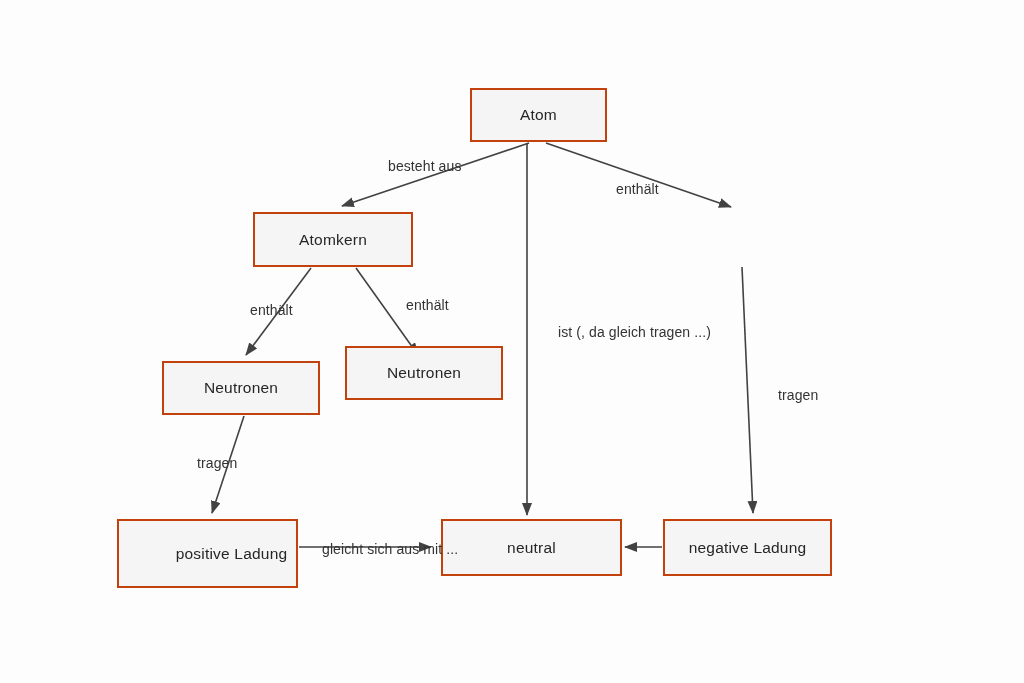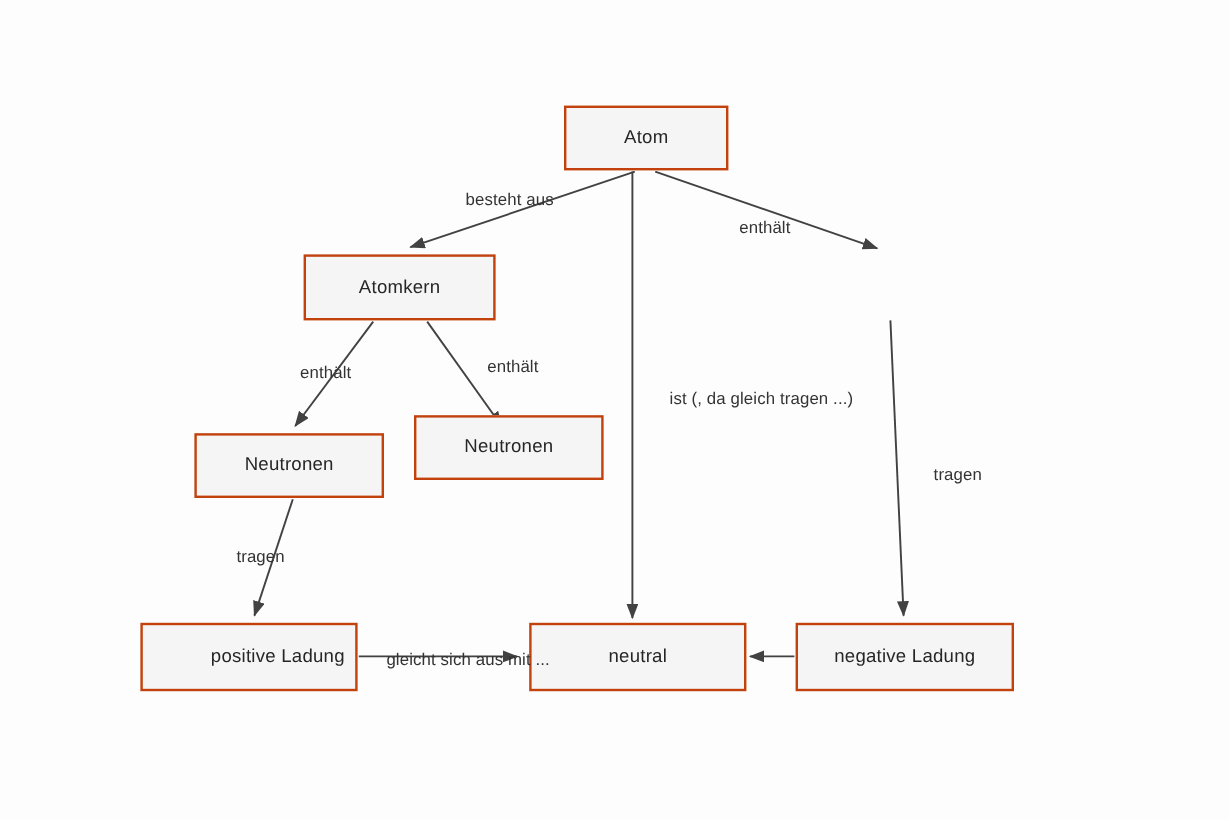--- a/index.html
+++ b/index.html
@@ -38,23 +38,23 @@
     white-space: nowrap;
     letter-spacing: 0.1px;
     margin-left: 20px;
   }
   
   .n-atom        { left: 470px; top:  88px; width: 137px; height: 54px; }
   .n-atomkern    { left: 253px; top: 212px; width: 160px; height: 55px; }
   .n-elektronen  { left: 663px; top: 212px; width: 159px; height: 54px; }
   .n-protonen    { left: 162px; top: 361px; width: 158px; height: 54px; }
   .n-neutronen   { left: 345px; top: 346px; width: 158px; height: 54px; }
-  .n-positive    { left: 117px; top: 519px; width: 181px; height: 57px; padding-left: 48px; }
+  .n-positive    { left: 117px; top: 519px; width: 181px; height: 69px; padding-left: 48px; }
   .n-neutral     { left: 441px; top: 519px; width: 181px; height: 57px; }
-  .n-negative    { left: 663px; top: 519px; width: 182px; height: 57px; }
+  .n-negative    { left: 663px; top: 519px; width: 169px; height: 57px; }
   
   .l-besteht-aus        { left: 368px; top: 158px; }
   .l-enthaelt-e         { left: 596px; top: 181px; }
   .l-ist                { left: 538px; top: 324px; }
   .l-enthaelt-p         { left: 230px; top: 302px; }
   .l-enthaelt-n         { left: 386px; top: 297px; }
   .l-tragen-p           { left: 177px; top: 455px; }
   .l-tragen-e           { left: 758px; top: 387px; }
   .l-gleicht            { left: 302px; top: 541px; }
 </style>

